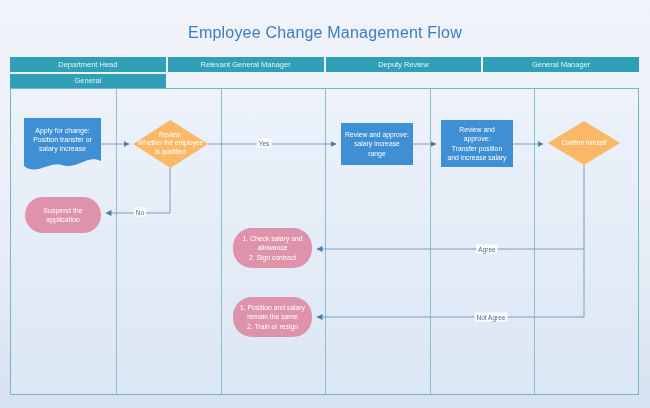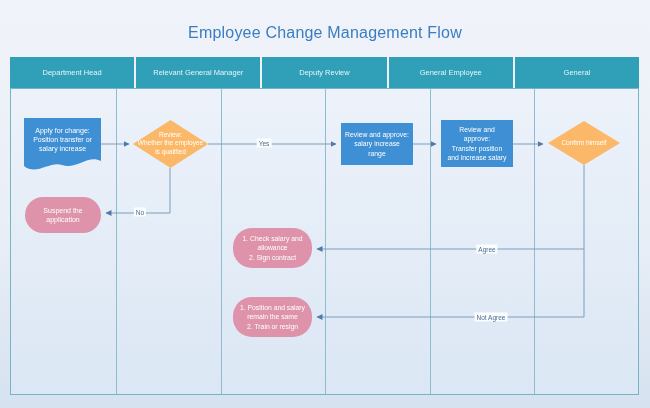--- a/index.html
+++ b/index.html
@@ -7,21 +7,21 @@
     position:relative; width:650px; height:408px; overflow:hidden;
     font-family:"Liberation Sans", sans-serif;
     background:linear-gradient(180deg,#f0f3f9 0%, #e9eff7 55%, #d6e2f0 100%);
   }
   .title {
     position:absolute; top:24px; left:0; width:100%; text-align:center;
     font-size:16px; color:#3a7dc0; letter-spacing:.2px;
   }
   .lane-header {
     position:absolute; left:10px; top:57px; width:629px; height:31px;
-    display:grid; grid-template-columns:repeat(5,1fr); gap:2px;
+    display:grid; grid-template-columns:repeat(4,1fr); gap:2px;
   }
   .lane-header .cell {
     background:#2fa0b8; color:#e8f5f8; font-size:7.5px;
     display:flex; align-items:center; justify-content:center; text-align:center;
   }
   .lane-body {
     position:absolute; left:10px; top:88px; width:627px; height:305px;
     border:1px solid #79b4c6;
     background:linear-gradient(180deg,#edf2fa 0%, #dbe7f4 100%);
   }
@@ -51,21 +51,21 @@
 <body>
 
 <div class="canvas">
 
   <div class="title">Employee Change Management Flow</div>
 
   <div class="lane-header">
     <div class="cell">Department Head</div>
     <div class="cell">Relevant General Manager</div>
     <div class="cell">Deputy Review</div>
-    <div class="cell">General Employee</div>
+    <div class="cell">General Manager</div>
     <div class="cell">General</div>
   </div>
 
   <div class="lane-body">
     <div class="vline" style="left:105px;"></div>
     <div class="vline" style="left:210px;"></div>
     <div class="vline" style="left:314px;"></div>
     <div class="vline" style="left:419px;"></div>
     <div class="vline" style="left:523px;"></div>
   </div>

